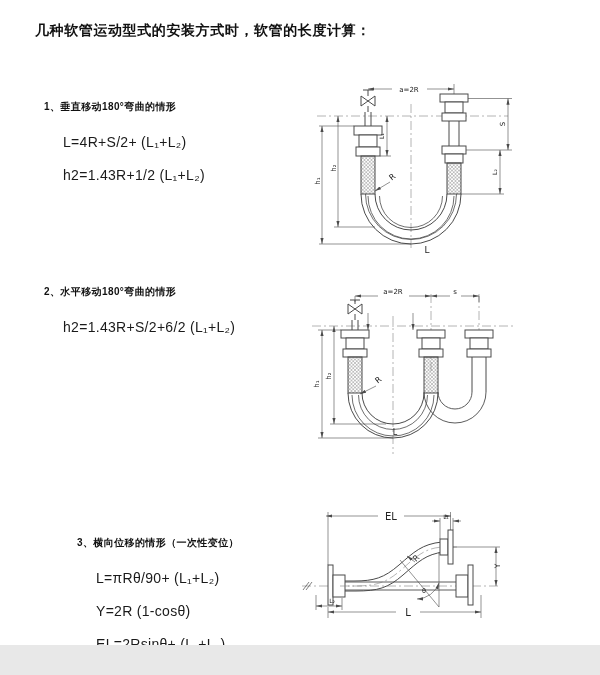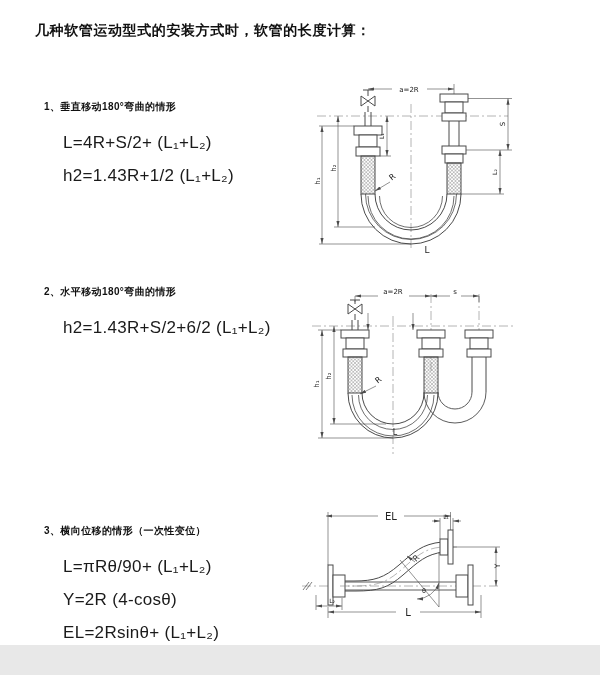--- a/index.html
+++ b/index.html
@@ -7,24 +7,24 @@
     position:relative;width:600px;height:645px;background:#ffffff;
     font-family:"Liberation Sans","DejaVu Sans",sans-serif;color:#1c1c1c;
     overflow:hidden;margin:0 auto;
   }
   .title{
     position:absolute;left:35px;top:22px;font-size:14px;font-weight:700;
     letter-spacing:0.6px;color:#111;
   }
   .sec{position:absolute;left:44px;}
   .sec .h{font-size:10px;font-weight:700;height:20px;margin-bottom:6px;color:#111;letter-spacing:0.4px;}
-  .sec .f{font-size:17px;line-height:33px;padding-left:19px;letter-spacing:0.3px;color:#1a1a1a;white-space:nowrap;}
+  .sec .f{font-size:14px;line-height:33px;padding-left:19px;letter-spacing:0.3px;color:#1a1a1a;white-space:nowrap;}
   .sec1{top:100px;}
   .sec2{top:285px;}
-  .sec3{top:524px;}
+  .sec3{top:536px;margin-left:33px;}
   .dgm{position:absolute;}
   .d1{left:312px;top:76px;}
   .d2{left:306px;top:286px;}
   .d3{left:296px;top:500px;}
   svg text{font-family:"DejaVu Sans",sans-serif;fill:#222;}
 </style>
 </head>
 <body>
 
 <div class="page">
@@ -38,21 +38,21 @@
   </div>
 
   <div class="sec sec2">
     <div class="h">2、水平移动180°弯曲的情形</div>
     <div class="f">h2=1.43R+S/2+6/2 (L₁+L₂)</div>
   </div>
 
   <div class="sec sec3">
     <div class="h">3、横向位移的情形（一次性变位）</div>
     <div class="f">L=πRθ/90+ (L₁+L₂)</div>
-    <div class="f">Y=2R (4-cosθ)</div>
+    <div class="f">Y=2R (1-cosθ)</div>
     <div class="f">EL=2Rsinθ+ (L₁+L₂)</div>
   </div>
 
   <svg class="dgm d1" width="205" height="180" viewBox="0 0 205 180">
     <defs>
       <marker id="ar1" viewBox="0 0 10 6" refX="9.3" refY="3" markerWidth="11" markerHeight="6.6" orient="auto-start-reverse">
         <path d="M0,0.6 L9.3,3 L0,5.4 Z" fill="#4a4a4a"></path>
       </marker>
       <pattern id="ht1" width="3.5" height="3.5" patternUnits="userSpaceOnUse">
         <path d="M0,3.5 L3.5,0 M0,0 L3.5,3.5" stroke="#8a8a8a" stroke-width="0.5"></path>

